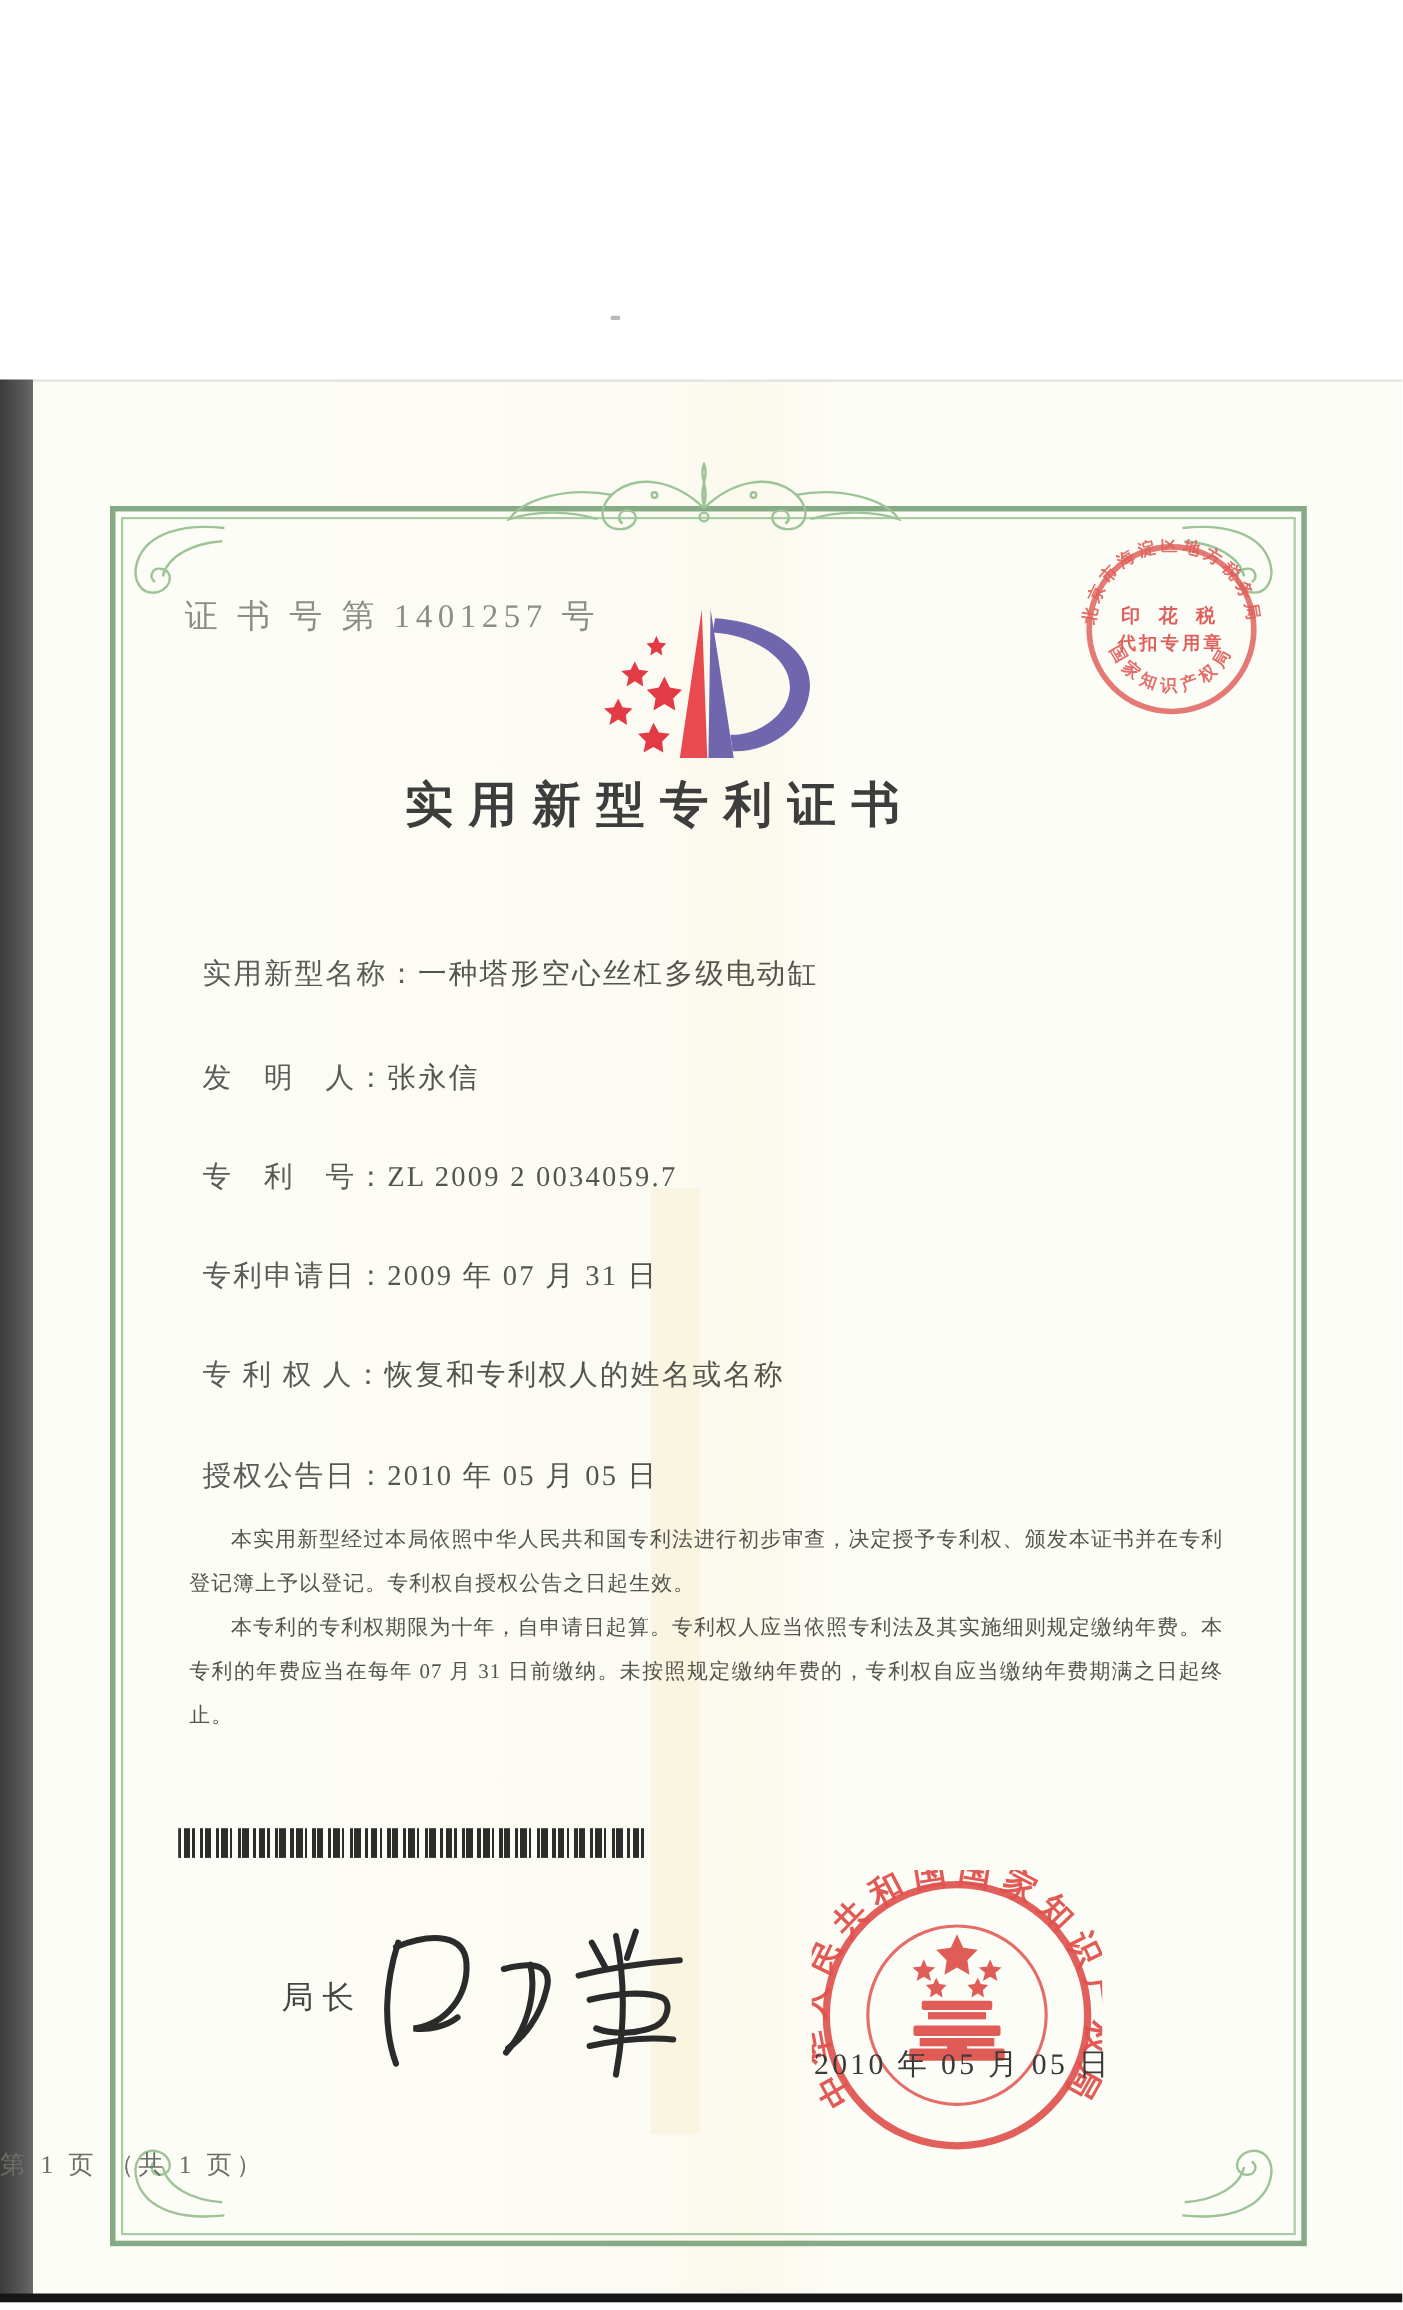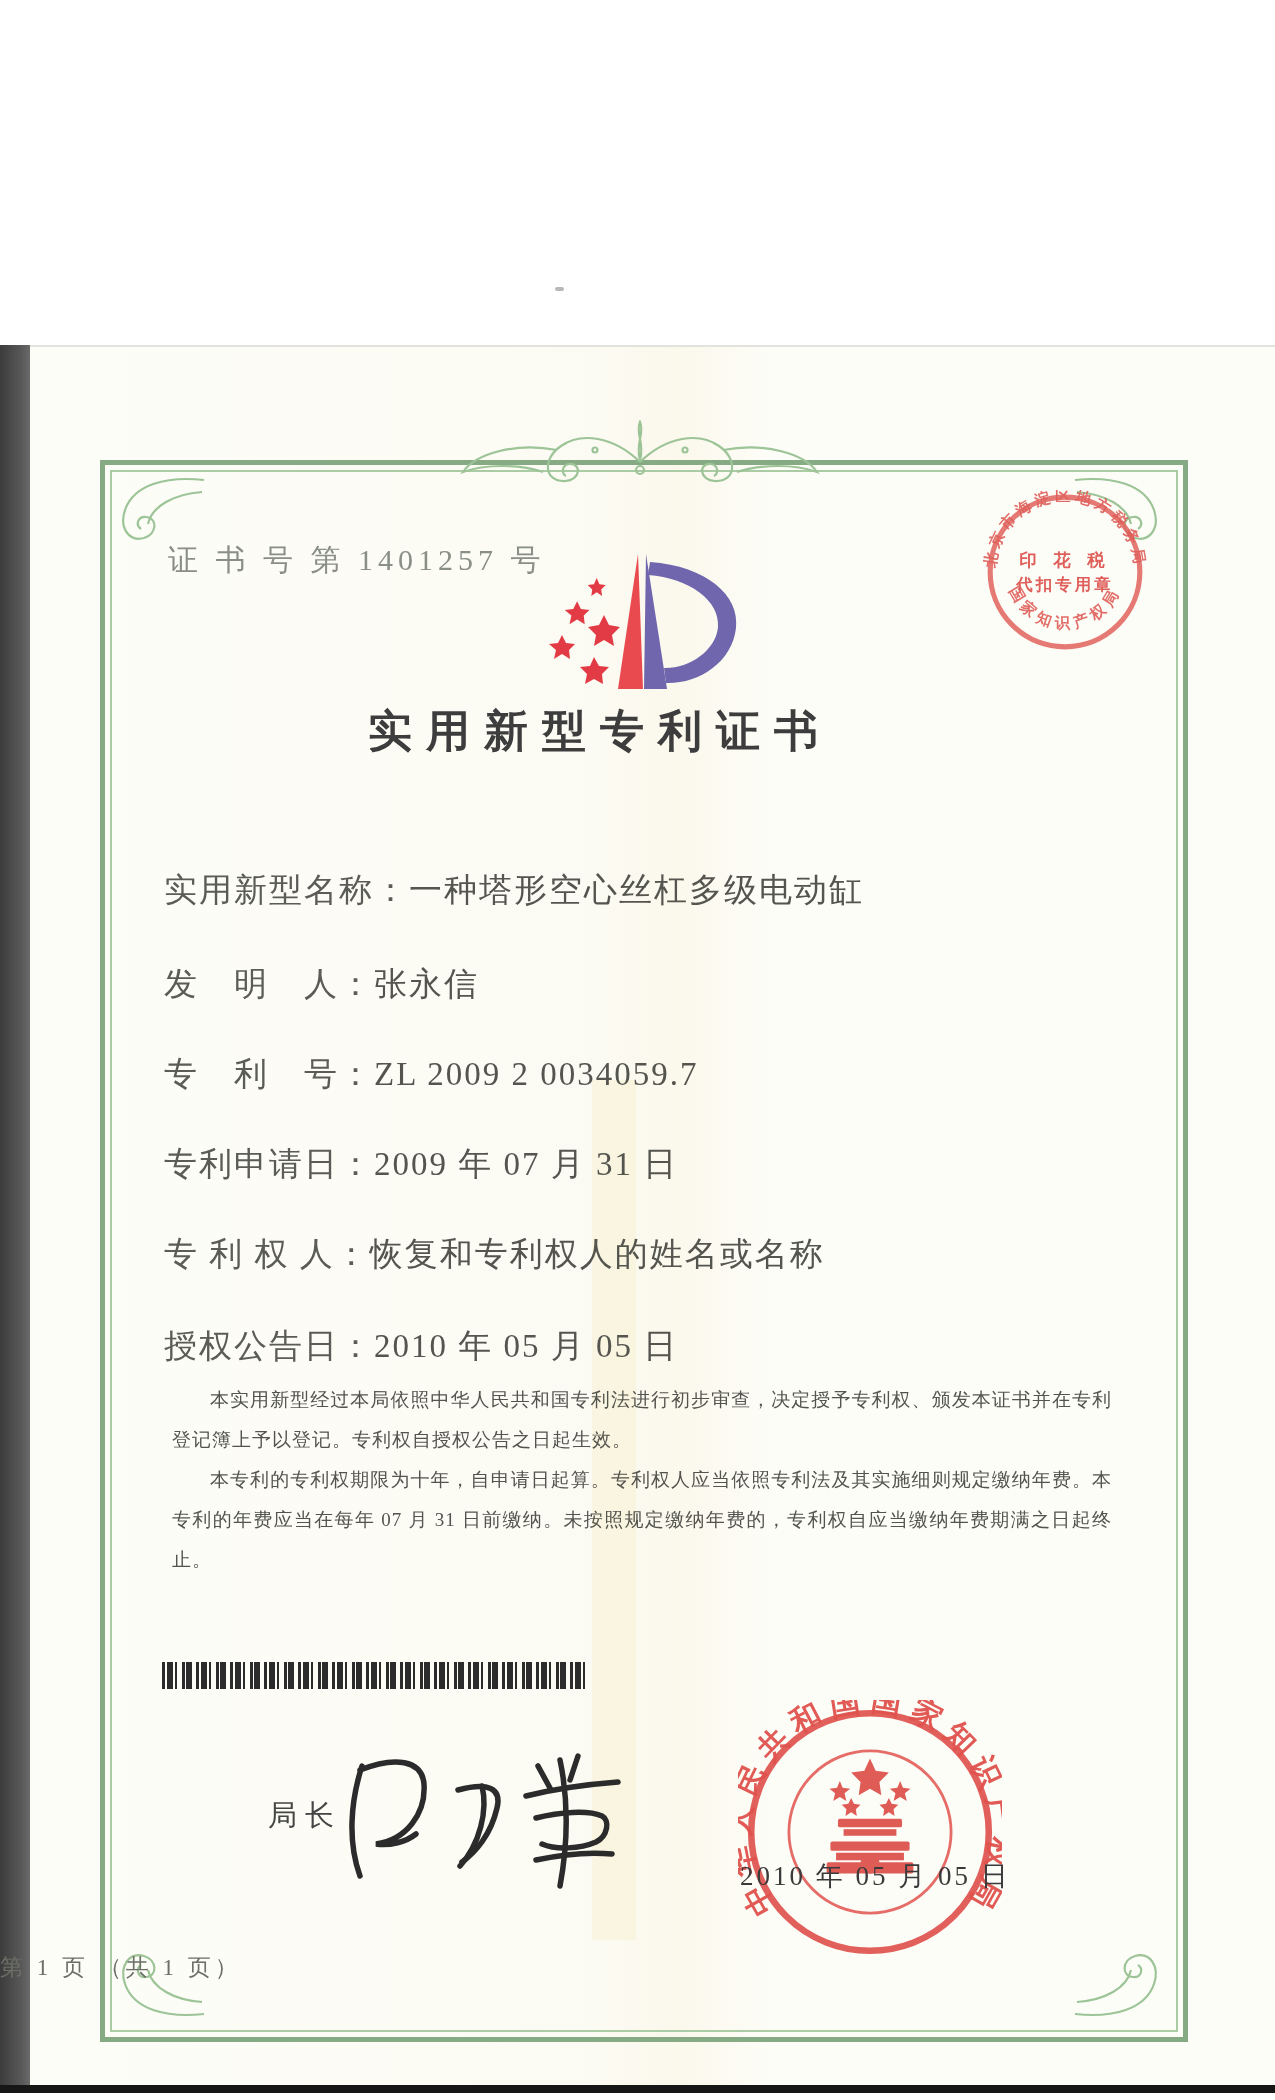--- a/index.html
+++ b/index.html
@@ -22,42 +22,42 @@
   .frame-inner{position:absolute;left:5px;top:5px;right:5px;bottom:5px;
     border:2px solid #aacba4;}
   .ornament{color:#9cc497;}
 
   
   .cert-no{left:168px;top:540px;font-size:30px;letter-spacing:5px;color:#8a8f86;}
   .title{left:0;top:702px;width:1200px;text-align:center;font-size:44px;
     font-weight:600;letter-spacing:14px;color:#3d3d3d;}
 
   
-  .field{left:164px;font-size:33px;letter-spacing:2px;color:#5b5b57;white-space:nowrap;}
+  .field{left:184px;font-size:26px;letter-spacing:2px;color:#5b5b57;white-space:nowrap;}
   .field .val{color:#55554f;}
   .f0{top:868px;} .f1{top:962px;} .f2{top:1052px;}
   .f3{top:1142px;} .f4{top:1232px;} .f5{top:1324px;}
 
   
   .body-text{left:172px;top:1380px;width:940px;font-size:19px;line-height:40px;
     color:#54544e;text-align:justify;letter-spacing:1px;}
   .body-text p{margin:0;text-indent:2em;}
 
   
   .barcode{left:162px;top:1662px;width:424px;height:27px;
     background:
       repeating-linear-gradient(90deg,
         #2c2c2c 0 3px, transparent 3px 5px,
         #2c2c2c 5px 11px, transparent 11px 13px,
         #2c2c2c 13px 15px, transparent 15px 20px,
         #2c2c2c 20px 23px, transparent 23px 24px,
         #2c2c2c 24px 30px, transparent 30px 34px);}
 
   
-  .role-label{left:268px;top:1796px;font-size:29px;letter-spacing:8px;color:#454545;}
+  .role-label{left:256px;top:1796px;font-size:29px;letter-spacing:8px;color:#454545;}
   .signature-svg{left:330px;top:1748px;}
 
   
   .office-seal{left:738px;top:1700px;}
   .seal-date{left:740px;top:1858px;width:260px;text-align:center;font-size:27px;
     letter-spacing:3px;color:#3a3a3a;white-space:nowrap;}
   .tax-seal{left:983px;top:490px;}
 
   
   .footer{left:0;top:1952px;width:1200px;text-align:left;font-size:23px;

